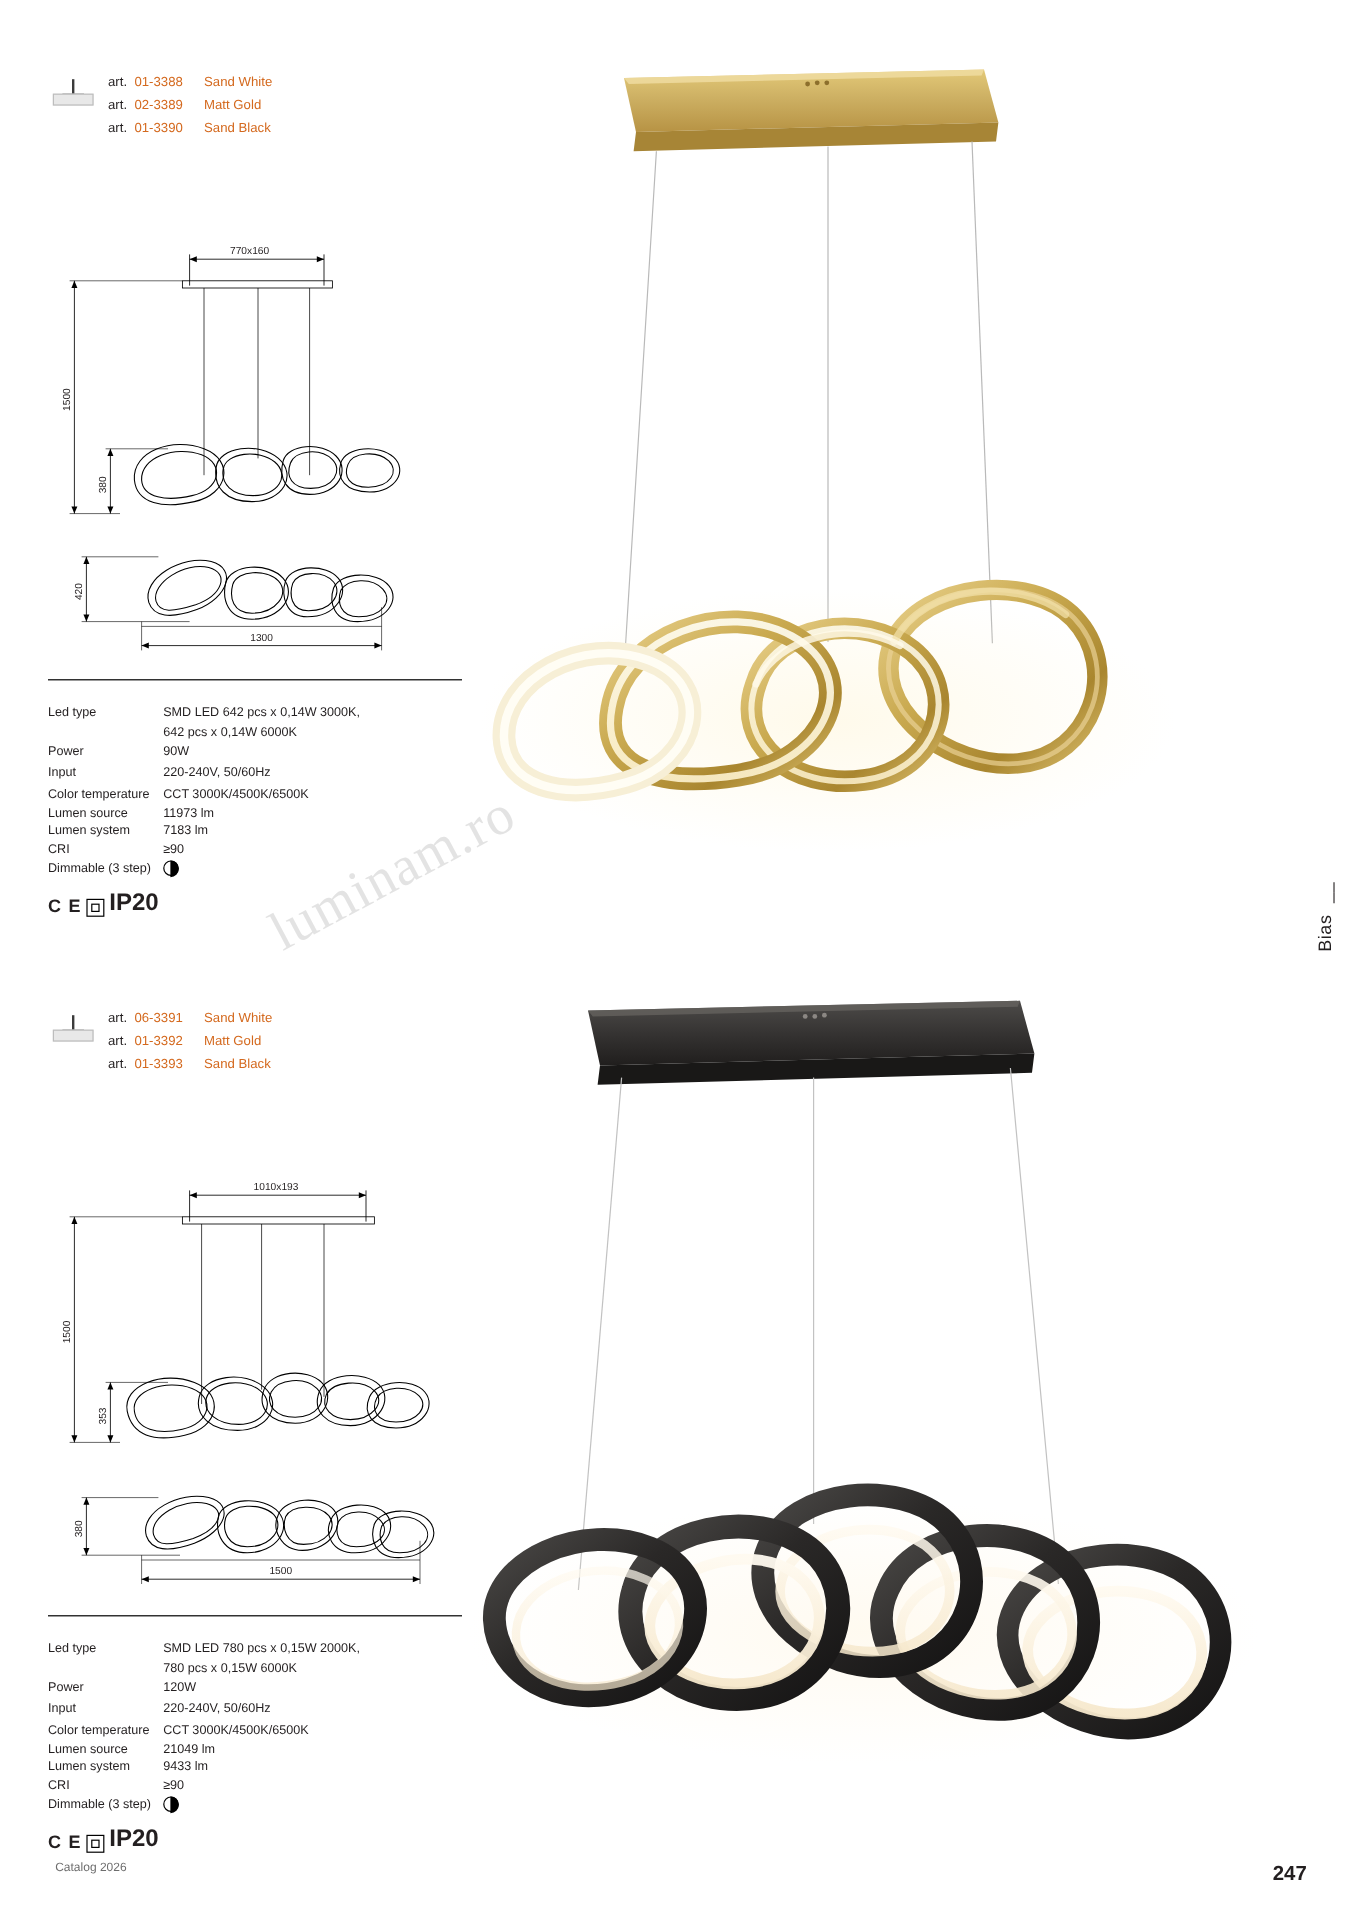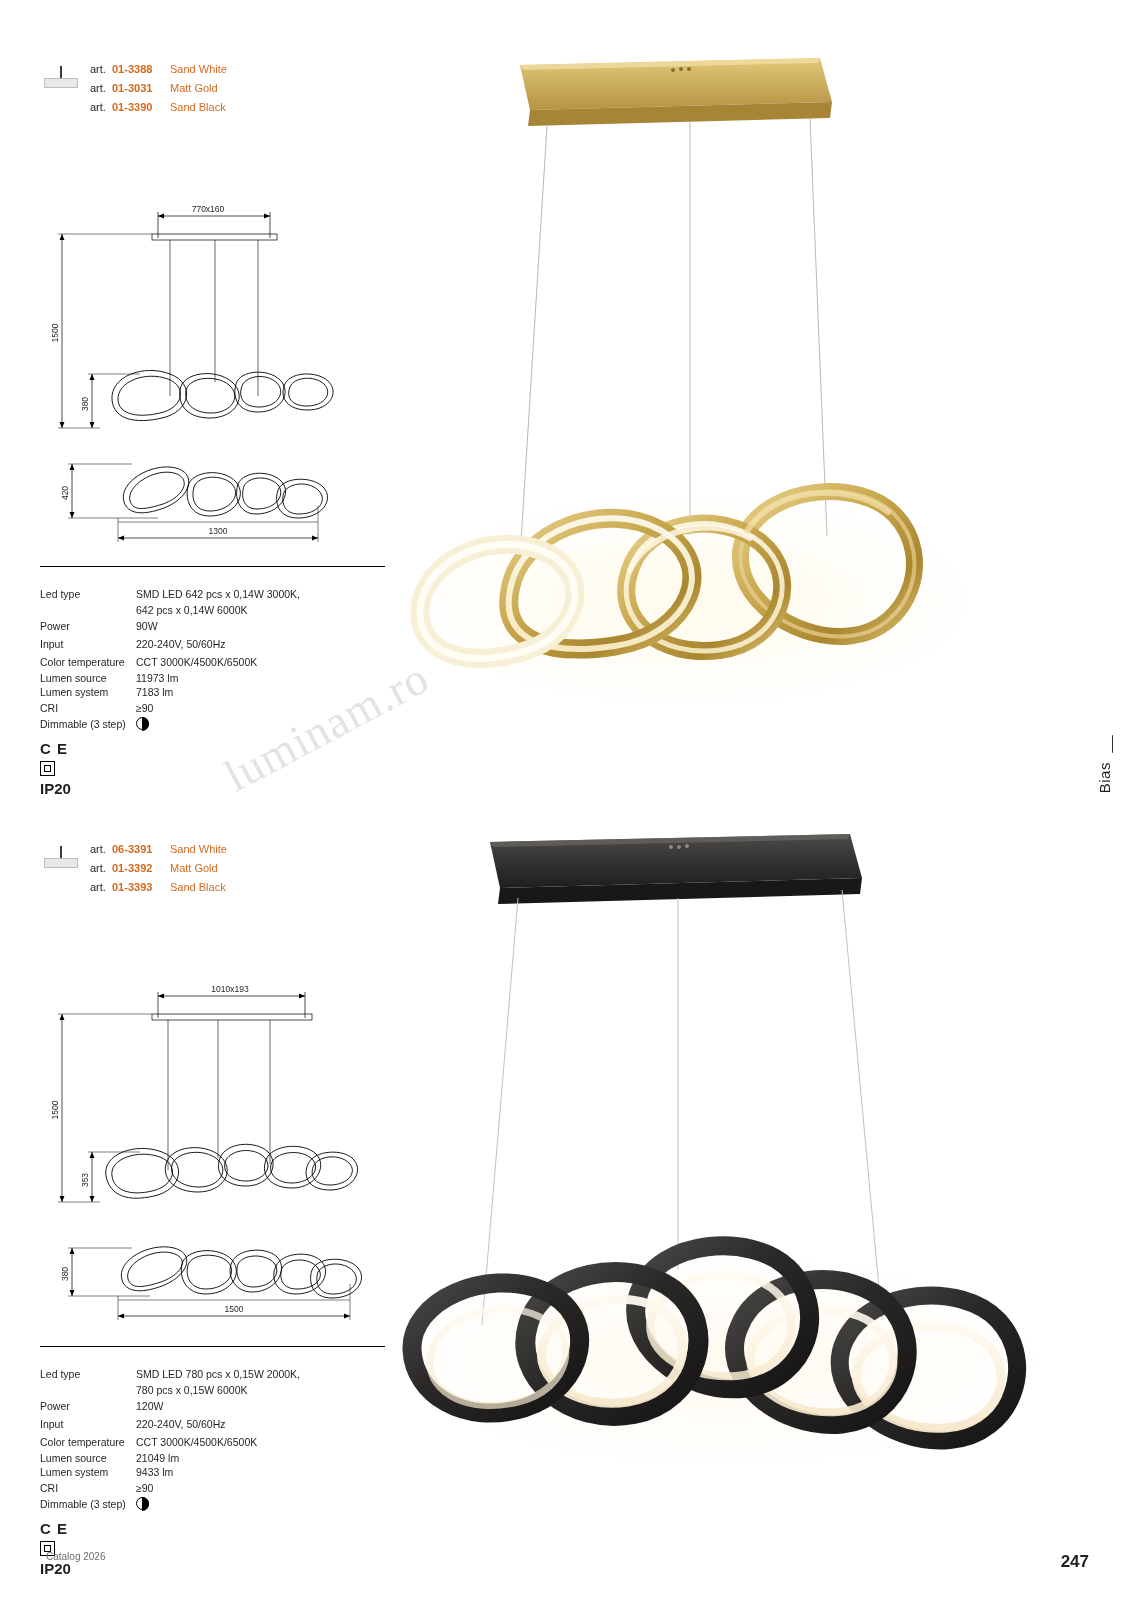--- a/index.html
+++ b/index.html
@@ -25,39 +25,39 @@
     position:absolute; left:4px; top:6px; width:34px; height:28px;
     background:#ffffff;
   }
   .mount-icon .plate { position:absolute; left:0; bottom:6px; width:34px; height:10px; background:#e8e8e8; border:1px solid #bdbdbd; }
   .mount-icon .stem  { position:absolute; left:16px; top:0; width:2px; height:14px; background:#3b3b3b; }
   .mount-icon .bar   { position:absolute; left:8px; top:12px; width:18px; height:2px; background:#3b3b3b; }
 
   .art-list { margin-left:50px; }
   .art-row { display:flex; align-items:flex-start; line-height:19px; font-size:11px; }
   .art-row .lbl { width:22px; color:#231f20; }
-  .art-row .code { width:58px; font-weight:bold; color:#d4691e; }
+  .art-row .code { width:58px; font-weight:normal; color:#d4691e; }
   .art-row .fin { color:#d4691e; }
 
   
   .draw { position:relative; margin-top:8px; }
   .draw svg { display:block; }
 
   
   .spec { margin-top:10px; border-top:1px solid #000; padding-top:18px; }
   .spec .row { display:flex; font-size:10.5px; line-height:14px; padding:2px 0; }
   .spec .row .k { width:96px; flex:0 0 96px; color:#231f20; }
   .spec .row .v { flex:1; color:#231f20; }
   .spec .row.tight { padding:0; }
 
-  .badges { display:flex; align-items:flex-start; gap:4px; margin-top:7px;flex-direction:column; }
+  .badges { display:flex; align-items:flex-end; gap:4px; margin-top:7px; }
   .badges .ce { font-size:15px; font-weight:bold; letter-spacing:1px; }
   .badges .sq { width:15px; height:15px; border:1.6px solid #000; display:inline-flex; align-items:center; justify-content:center; }
   .badges .sq i { display:block; width:7px; height:7px; border:1.4px solid #000; }
-  .badges .ip { font-size:15px; font-weight:bold; }
+  .badges .ip { font-size:20px; font-weight:bold; }
 
   .dim-dot { width:13px; height:13px; border:1.4px solid #000; border-radius:50%; position:relative; display:inline-block; }
   .dim-dot::after { content:""; position:absolute; right:-1px; top:-1px; width:7px; height:14px; background:#000; border-radius:0 7px 7px 0; }
 
   
   .photo { position:absolute; }
 
   
   .side-label {
     position:absolute; right:18px; top:735px;
@@ -97,21 +97,21 @@
           <div class="plate"></div>
       </div>
       <div class="art-list">
         <div class="art-row">
           <span class="lbl">art.</span>
           <span class="code">01-3388</span>
           <span class="fin">Sand White</span>
         </div>
         <div class="art-row">
           <span class="lbl">art.</span>
-          <span class="code">01-3031</span>
+          <span class="code">02-3389</span>
           <span class="fin">Matt Gold</span>
         </div>
         <div class="art-row">
           <span class="lbl">art.</span>
           <span class="code">01-3390</span>
           <span class="fin">Sand Black</span>
         </div>
       </div>
     </div>
 

